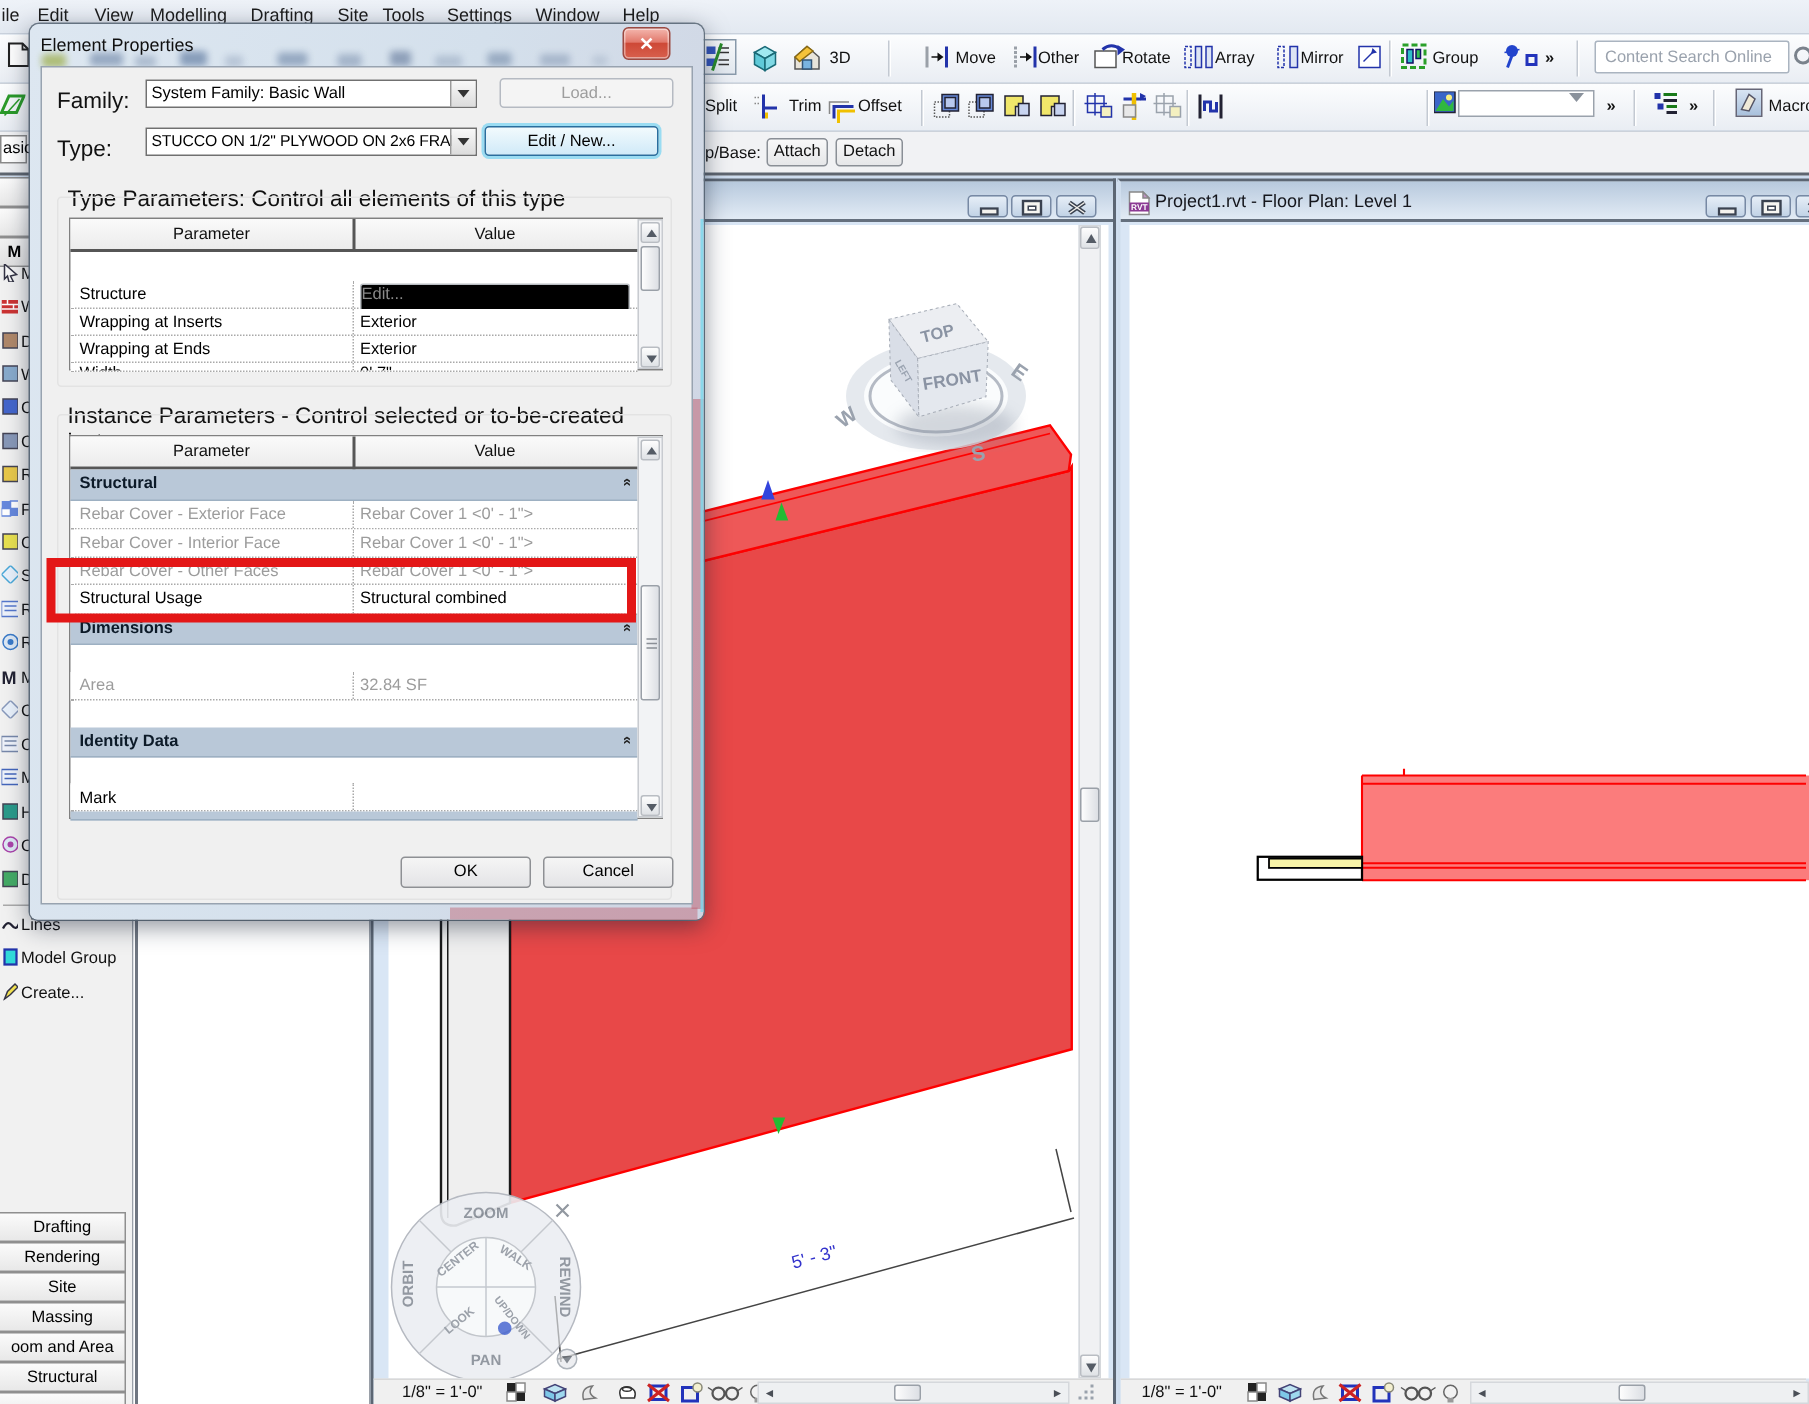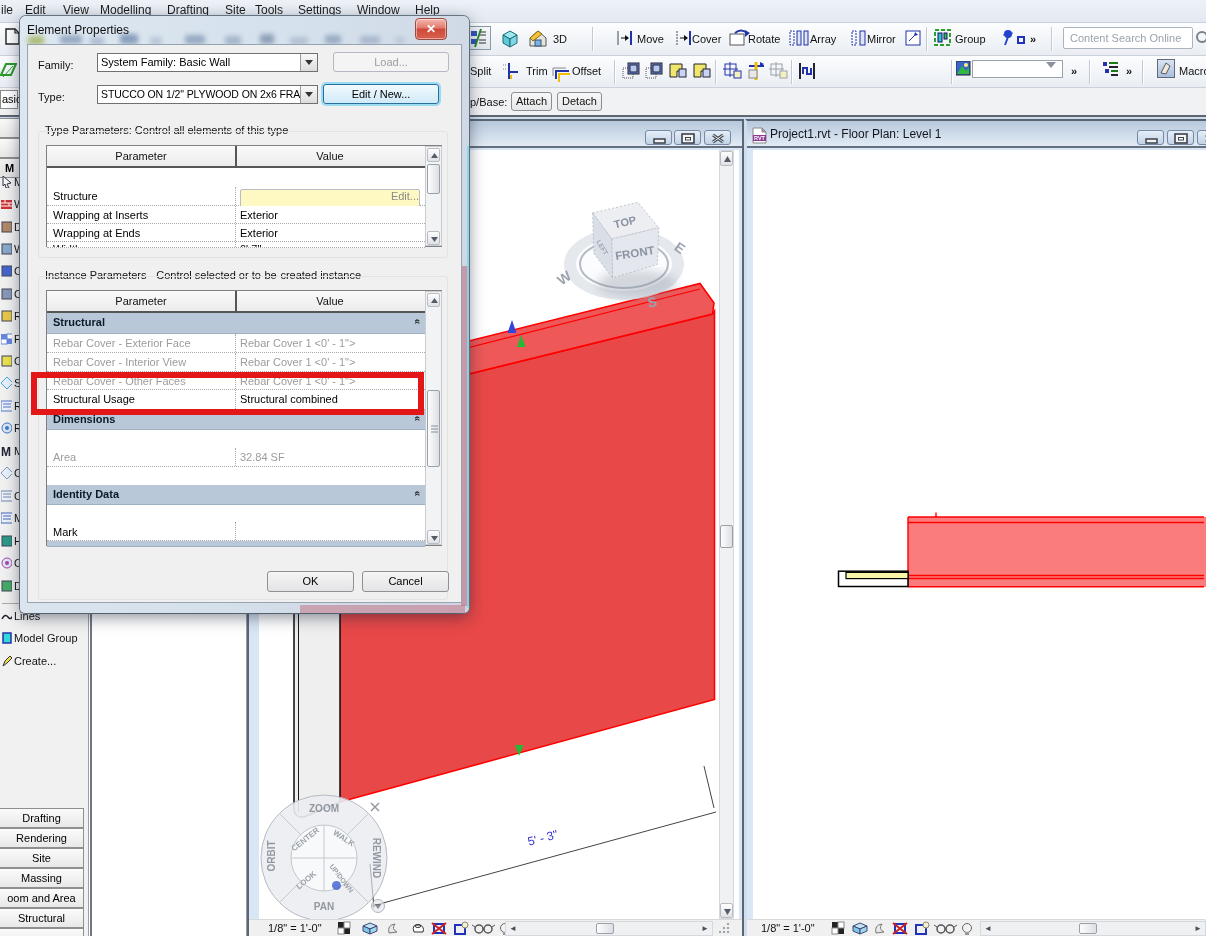--- a/index.html
+++ b/index.html
@@ -38,21 +38,21 @@
 
 #dlg { left:20px; top:16px; width:449px; height:597px; border-radius:6px 6px 5px 5px;
   background:linear-gradient(100deg,#dde7f1 0%,#d4e0ec 55%,#cfd4e2 100%);
   box-shadow:0 4px 16px rgba(20,30,50,0.5), 0 0 0 1px #74828f; }
 #dlgclient { position:absolute; left:8px; top:29px; width:433px; height:557px; background:#f0f0f0; box-shadow:0 0 0 1px #98a3b0; }
 #dlgtitle { position:absolute; left:7px; top:7px; font-size:12px; color:#101010; }
 .blob { position:absolute; filter:blur(2.5px); opacity:.9; border-radius:2px; }
 #closebtn { position:absolute; left:395px; top:2px; width:32px; height:22px; border:1px solid #9c4a42; border-radius:4px;
   background:linear-gradient(#f4b7ae 0%,#e2796c 45%,#ce4937 50%,#d8604e 100%); color:#fff; font-size:12px; font-weight:bold; text-align:center; line-height:20px;
   box-shadow:inset 0 0 0 1px rgba(255,255,255,.45); }
-.lbl { position:absolute; font-size:11px; color:#111; }
+.lbl { position:absolute; font-size:15px; color:#111; }
 .combo { position:absolute; height:19px; background:#fff; border:1px solid #707070; font-size:11px; color:#000; }
 .combo .ctext { position:absolute; left:3px; top:2px; white-space:nowrap; }
 .combo .cbtn { position:absolute; right:0; top:0; width:17px; height:17px; background:linear-gradient(#f8f8f8,#dcdcdc); border-left:1px solid #9a9a9a; }
 .combo .cbtn:after { content:""; position:absolute; left:4px; top:6px; border:4px solid transparent; border-top:5px solid #333; }
 .pbtn { position:absolute; font-size:11px; text-align:center; border-radius:3px; }
 .grp { position:absolute; border:1px solid #e3e3e3; border-radius:3px; }
 .rtable { position:absolute; background:#fff; border:1px solid #808080; }
 .thead { position:absolute; left:0; top:0; width:100%; height:22px; background:linear-gradient(#fafafa,#ececec); border-bottom:2px solid #565656; }
 .thead div { position:absolute; top:4px; font-size:11px; color:#111; text-align:center; }
 .colsep { position:absolute; top:0; width:0; border-left:2px solid #565656; height:22px; }
@@ -114,21 +114,21 @@
         <line x1="6" y1="9" x2="13" y2="9" stroke="#111"></line>
         <polygon points="10,6 14,9 10,12" fill="#111"></polygon>
       </svg>
       <span class="tbtxt" style="left:637px">Move</span>
       <svg class="abs" style="left:674px;top:6px" width="20" height="18">
         <line x1="3" y1="2" x2="3" y2="16" stroke="#9aa0a8" stroke-width="2" stroke-dasharray="2,1"></line>
         <line x1="16" y1="2" x2="16" y2="16" stroke="#2233aa" stroke-width="2"></line>
         <line x1="6" y1="9" x2="13" y2="9" stroke="#111"></line>
         <polygon points="10,6 14,9 10,12" fill="#111"></polygon>
       </svg>
-      <span class="tbtxt" style="left:692px">Cover</span>
+      <span class="tbtxt" style="left:692px">Other</span>
       <svg class="abs" style="left:727px;top:5px" width="26" height="20">
         <rect x="3" y="6" width="14" height="11" fill="#fff" stroke="#555"></rect>
         <path d="M8 5 Q14 0 20 5" fill="none" stroke="#2233aa" stroke-width="2"></path>
         <polygon points="18,2 23,5 18,9" fill="#2233aa"></polygon>
       </svg>
       <span class="tbtxt" style="left:748px">Rotate</span>
       <svg class="abs" style="left:788px;top:5px" width="22" height="20">
         <rect x="2" y="3" width="4" height="14" fill="none" stroke="#2233aa" stroke-dasharray="2,1"></rect>
         <rect x="9" y="3" width="4" height="14" fill="#dde4f4" stroke="#2233aa"></rect>
         <rect x="16" y="3" width="4" height="14" fill="#dde4f4" stroke="#2233aa"></rect>
@@ -593,21 +593,21 @@
         <div class="grp" style="left:10px;top:86px;width:410px;height:127px"></div>
         <div class="rtable" style="left:18px;top:100px;width:396px;height:102px">
           <div class="thead">
             <div style="left:0;width:188px">Parameter</div>
             <div style="left:190px;width:186px">Value</div>
           </div>
           <div class="colsep" style="left:188px"></div>
           <div class="trow2" style="top:41px;height:19px">
             <span class="pcell">Structure</span>
             <span class="vline" style="left:188px"></span>
-            <span style="position:absolute;left:193px;top:1.5px;width:180px;height:32px;border:1px solid #b9bdc2;border-radius:2px;background:#fef9c3;text-align:right;color:#8a8a8a;font-size:11px">Edit...</span>
+            <span style="position:absolute;left:193px;top:1.5px;width:180px;height:32px;border:1px solid #b9bdc2;border-radius:2px;background:#000000;text-align:left;color:#8a8a8a;font-size:11px">Edit...</span>
           </div>
           <div class="trow2" style="top:60px;height:18px">
             <span class="pcell">Wrapping at Inserts</span>
             <span class="vline" style="left:188px"></span>
             <span class="vcell" style="left:193px">Exterior</span>
           </div>
           <div class="trow2" style="top:78px;height:18px">
             <span class="pcell">Wrapping at Ends</span>
             <span class="vline" style="left:188px"></span>
             <span class="vcell" style="left:193px">Exterior</span>
@@ -638,21 +638,21 @@
           <div class="tcat" style="top:22px;height:21px;overflow:hidden">
             <span class="pcell">Structural</span>
             <span class="chev">«</span>
           </div>
           <div class="trow2" style="top:43px;height:19px">
             <span class="pcell gray">Rebar Cover - Exterior Face</span>
             <span class="vline" style="left:188px"></span>
             <span class="vcell gray" style="left:193px">Rebar Cover 1 &lt;0' - 1"&gt;</span>
           </div>
           <div class="trow2" style="top:62px;height:19px">
-            <span class="pcell gray">Rebar Cover - Interior View</span>
+            <span class="pcell gray">Rebar Cover - Interior Face</span>
             <span class="vline" style="left:188px"></span>
             <span class="vcell gray" style="left:193px">Rebar Cover 1 &lt;0' - 1"&gt;</span>
           </div>
           <div class="trow2" style="top:81px;height:18px">
             <span class="pcell gray">Rebar Cover - Other Faces</span>
             <span class="vline" style="left:188px"></span>
             <span class="vcell gray" style="left:193px">Rebar Cover 1 &lt;0' - 1"&gt;</span>
           </div>
           <div class="trow2" style="top:99px;height:20px">
             <span class="pcell">Structural Usage</span>

